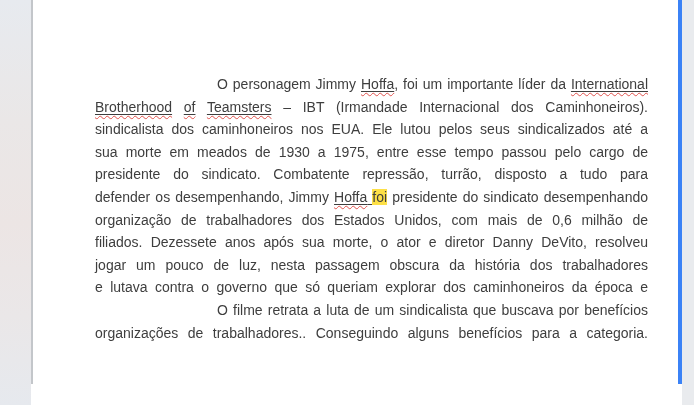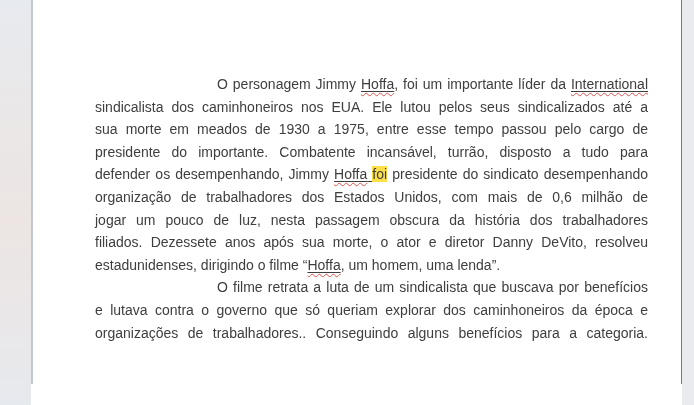--- a/index.html
+++ b/index.html
@@ -24,21 +24,21 @@
     background: linear-gradient(180deg, #e7eaef 0%, #eae7e7 30%, #ece5e4 55%, #eae7e8 78%, #e6e9ee 100%);
   }
   
   .page {
     position: absolute;
     left: 31px; top: 0;
     width: 651px; height: 384px;
     box-sizing: border-box;
     background: #ffffff;
     border-left: 2px solid #c3c6ca;
-    border-right: 1px solid #3b82f6;
+    border-right: 4px solid #3b82f6;
   }
   
   .gutter-right {
     position: absolute;
     left: 682px; top: 0;
     width: 12px; height: 405px;
     background: #e9ebee;
   }
   .text-block {
     position: absolute;
@@ -83,27 +83,27 @@
   }
 </style>
 </head>
 <body>
 
 <div class="workspace">
   <div class="gutter-left"></div>
   <div class="page">
     <div class="text-block">
         <div class="line indent"><span>O personagem Jimmy </span><span class="u"><span class="sq">Hoffa</span></span><span>, foi um importante líder da </span><span class="u"><span class="sq">International</span></span></div>
+        <div class="line"><span class="u"><span class="sq">Brotherhood</span></span><span> </span><span class="u"><span class="sq">of</span></span><span> </span><span class="u"><span class="sq">Teamsters</span></span><span> – IBT (Irmandade Internacional dos Caminhoneiros).</span></div>
         <div class="line"><span>sindicalista dos caminhoneiros nos EUA. Ele lutou pelos seus sindicalizados até a</span></div>
         <div class="line"><span>sua morte em meados de 1930 a 1975, entre esse tempo passou pelo cargo de</span></div>
-        <div class="line"><span>presidente do importante. Combatente incansável, turrão, disposto a tudo para</span></div>
+        <div class="line"><span>presidente do sindicato. Combatente repressão, turrão, disposto a tudo para</span></div>
         <div class="line"><span>defender os desempenhando, Jimmy </span><span class="u"><span class="sq">Hoffa</span></span><span class="u"> </span><span class="hl">foi</span><span> presidente do sindicato desempenhando</span></div>
         <div class="line"><span>organização de trabalhadores dos Estados Unidos, com mais de 0,6 milhão de</span></div>
+        <div class="line"><span>filiados. Dezessete anos após sua morte, o ator e diretor Danny DeVito, resolveu</span></div>
         <div class="line"><span>jogar um pouco de luz, nesta passagem obscura da história dos trabalhadores</span></div>
-        <div class="line"><span>filiados. Dezessete anos após sua morte, o ator e diretor Danny DeVito, resolveu</span></div>
-        <div class="line endpara"><span>estadunidenses, dirigindo o filme “</span><span class="u"><span class="sq">Hoffa</span></span><span>, um homem, uma lenda”.</span></div>
+        <div class="line"><span>e lutava contra o governo que só queriam explorar dos caminhoneiros da época e</span></div>
         <div class="line indent"><span>O filme retrata a luta de um sindicalista que buscava por benefícios</span></div>
-        <div class="line"><span>e lutava contra o governo que só queriam explorar dos caminhoneiros da época e</span></div>
         <div class="line"><span>organizações de trabalhadores.. Conseguindo alguns benefícios para a categoria.</span></div>
       </div>
   </div>
   <div class="gutter-right"></div>
 </div>
 
 </body></html>

